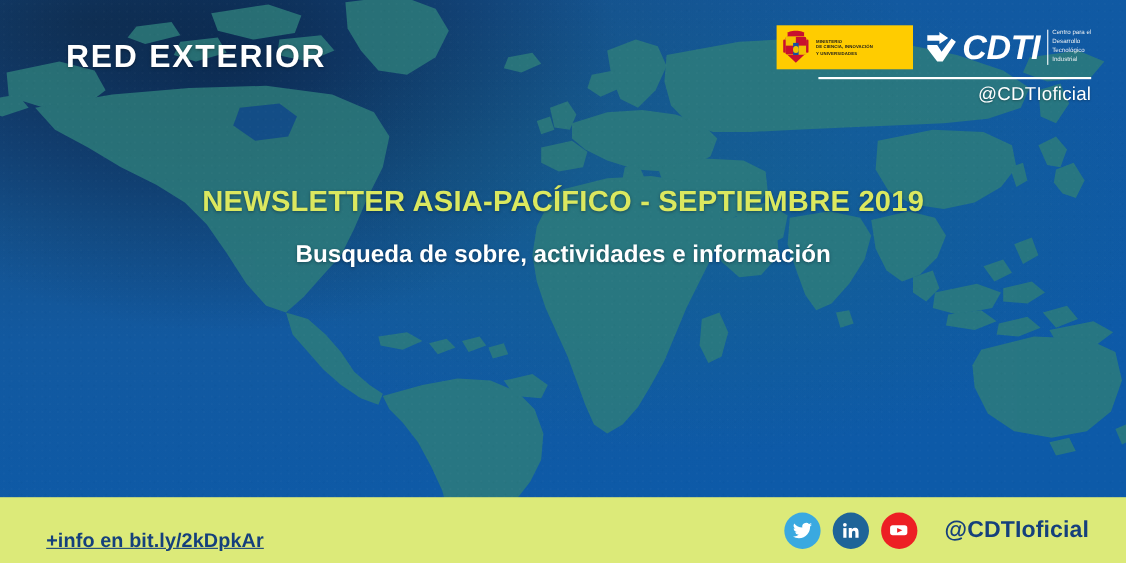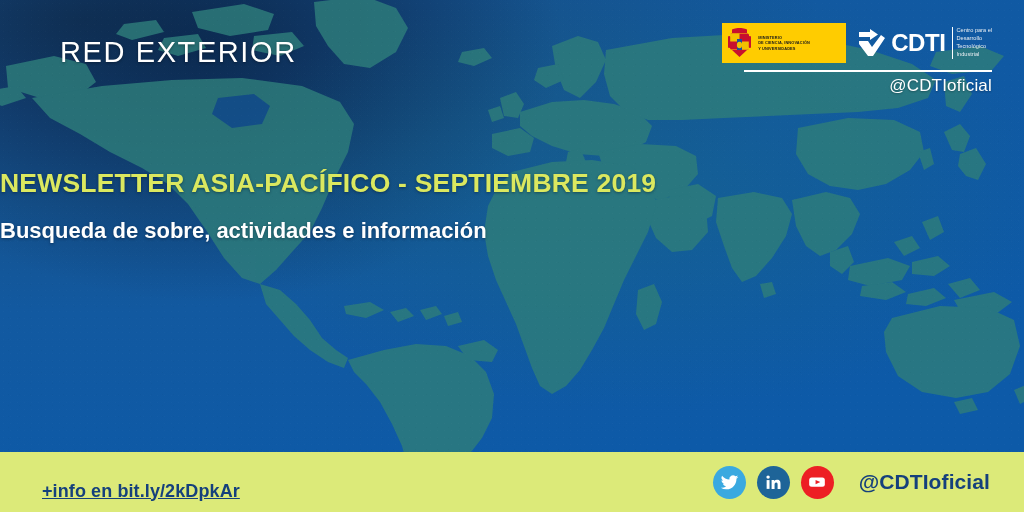--- a/index.html
+++ b/index.html
@@ -48,21 +48,21 @@
   .worldmap svg { width:100%; height:100%; display:block; }
   .land { fill:#2e7d7b; opacity:.82; }
 
   
   .red-exterior {
     position:absolute;
     left:60px; top:36px;
     font-size:29px;
     letter-spacing:1.6px;
     color:#ffffff;
-    font-weight:400;
+    font-weight:700;
     font-family:"Liberation Sans", sans-serif;
     text-shadow:0 1px 3px rgba(0,0,0,.35);
   }
 
   
   .logo-block {
     position:absolute;
     right:32px; top:22px;
     width:258px;
     display:flex;
@@ -96,25 +96,26 @@
   .ministry-text .m1 { font-size:3.9px; display:block; }
   .ministry-text .m2 { font-size:3.9px; display:block; }
 
   
   .cdti {
     display:flex; align-items:center; gap:4px; height:42px;
   }
   .cdti-mark { width:30px; height:30px; flex:0 0 auto; }
   .cdti-word {
     color:#ffffff;
-    font-size:24px;
+    font-size:31px;
     font-weight:700;
     letter-spacing:-0.4px;
     line-height:1;
     font-family:"Liberation Sans", sans-serif;
+    font-style:italic;
   }
   .cdti-tag {
     color:#e9eef2;
     font-size:5.6px;
     line-height:1.42;
     border-left:1.2px solid #ffffff;
     padding-left:4px;
     margin-left:2px;
     font-family:"Liberation Sans", sans-serif;
   }
@@ -133,21 +134,21 @@
     letter-spacing:.2px;
     font-family:"Liberation Sans", sans-serif;
     text-shadow:0 1px 2px rgba(0,0,0,.3);
   }
 
   
   .headline-wrap {
     position:absolute;
     left:0; right:0;
     top:168px;
-    text-align:left;
+    text-align:center;
   }
   .headline {
     color:#dbe85f;
     font-size:26.5px;
     font-weight:700;
     letter-spacing:.2px;
     font-family:"Liberation Sans", sans-serif;
     text-shadow:0 1px 3px rgba(0,20,40,.45);
   }
   .subhead {

